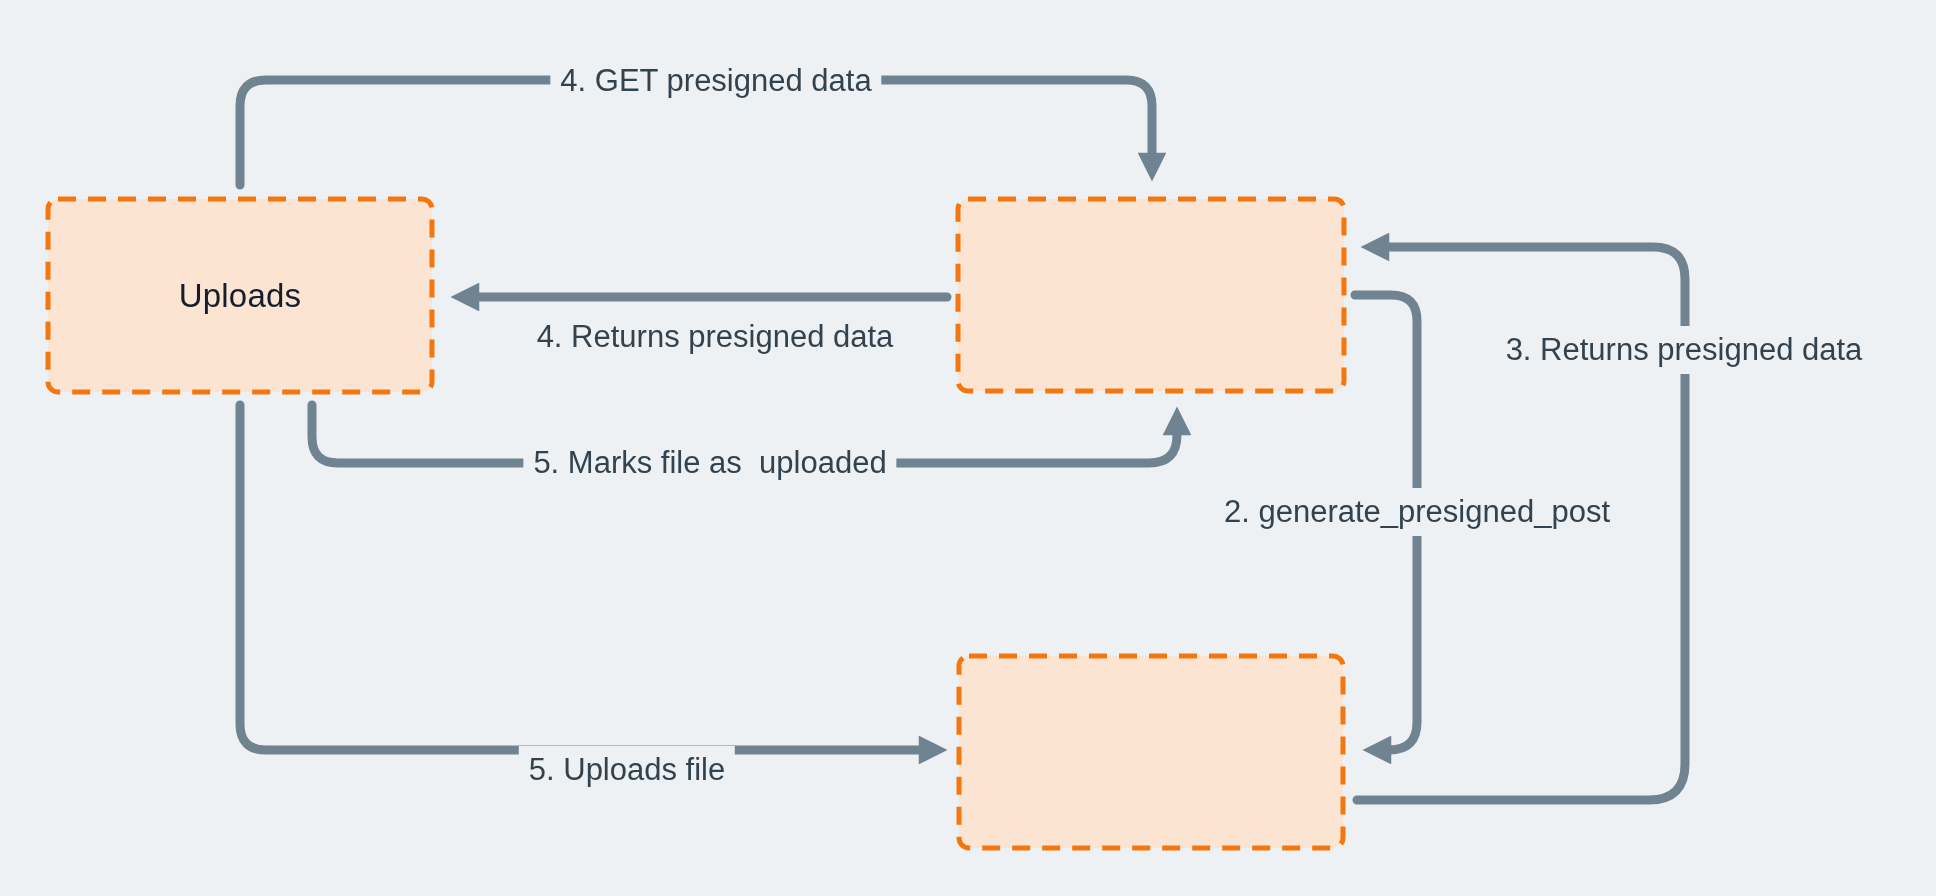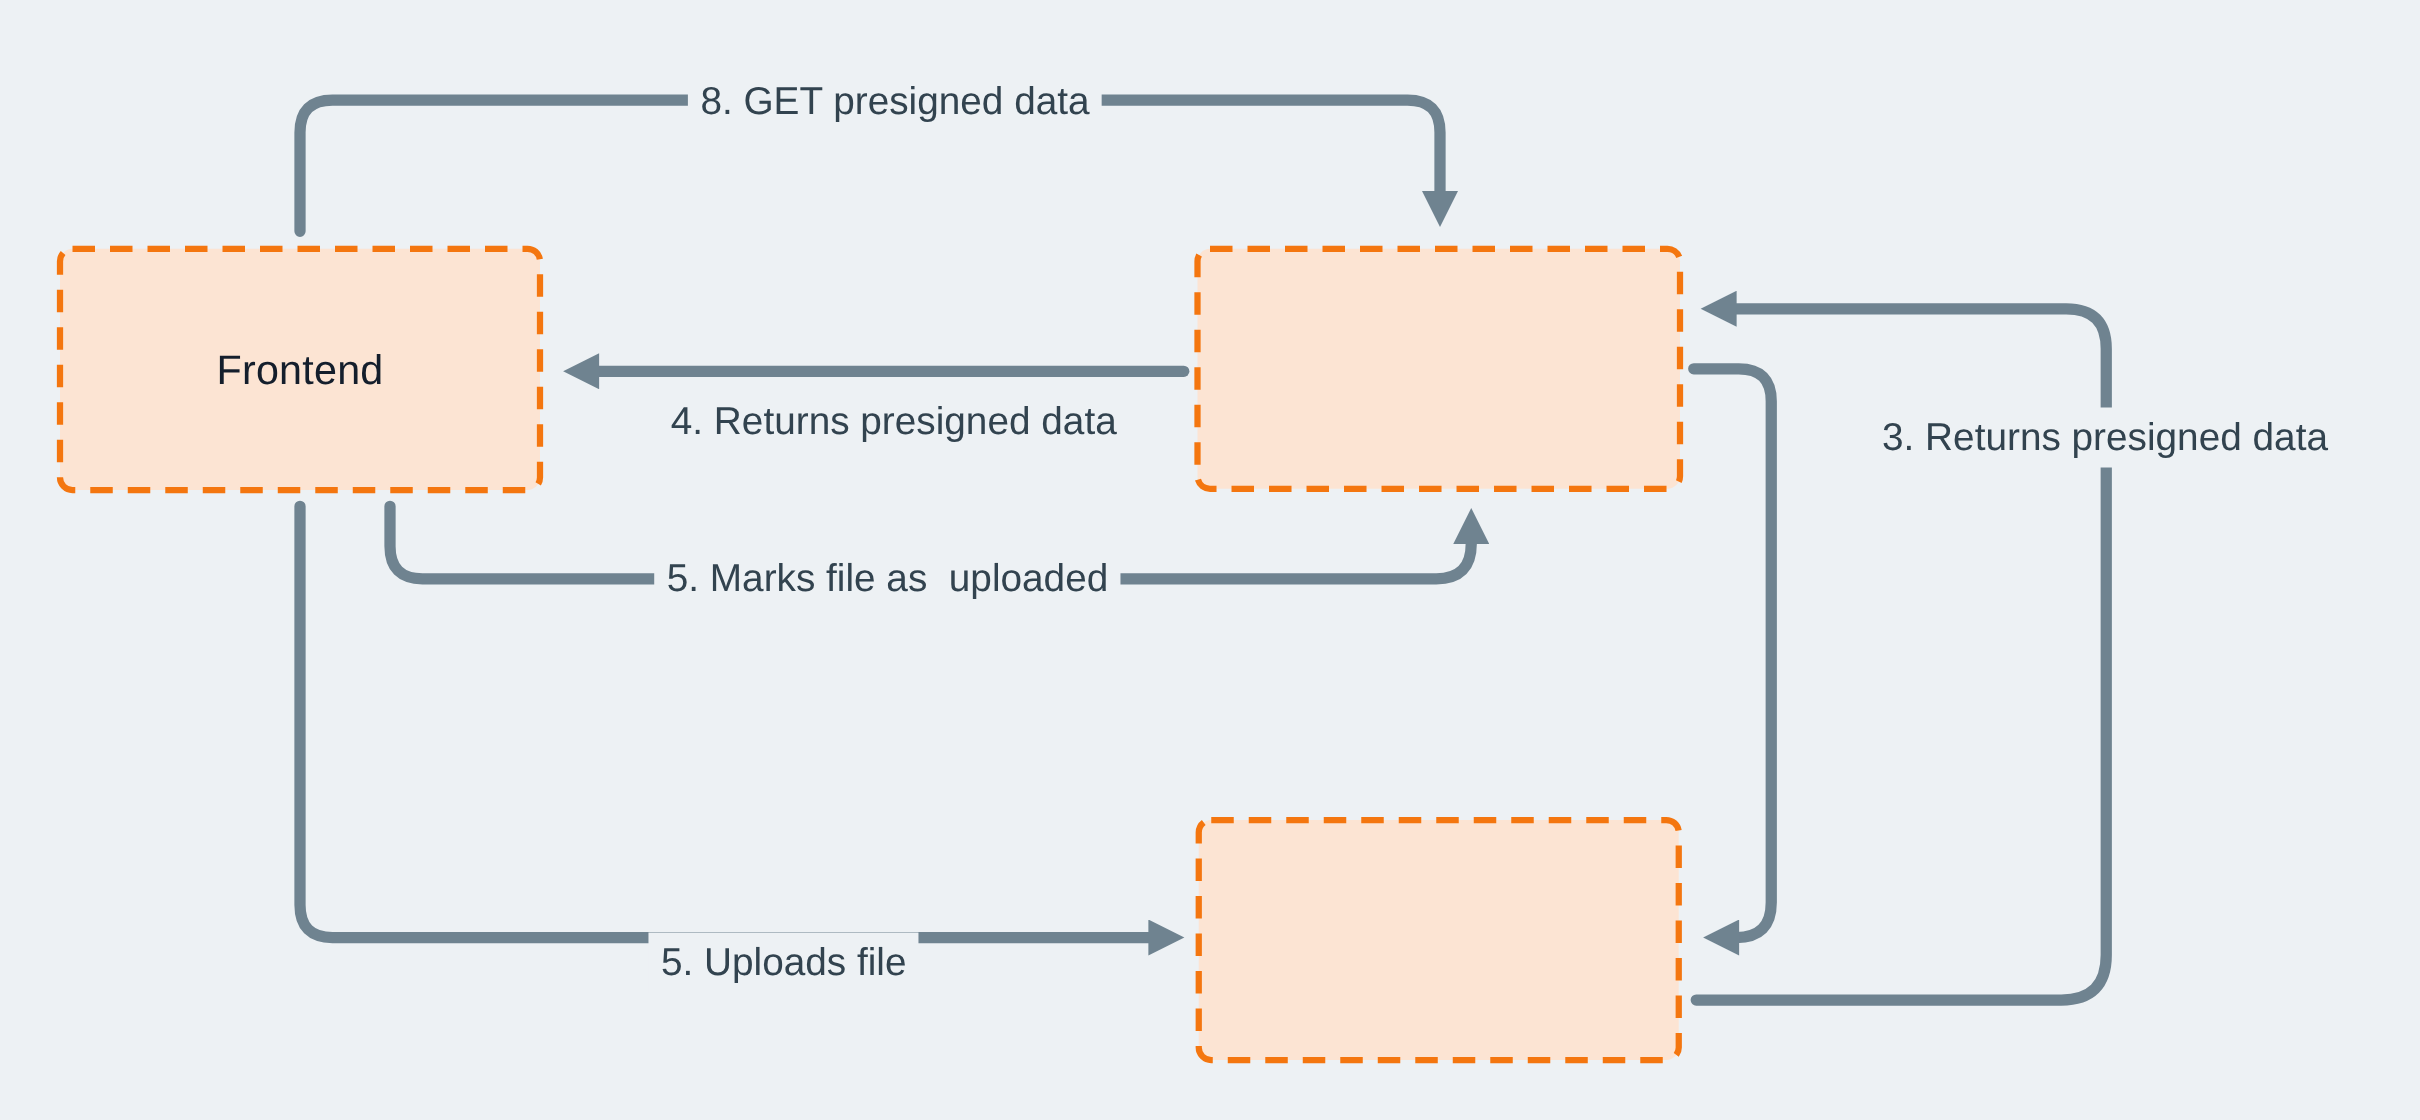--- a/index.html
+++ b/index.html
@@ -73,21 +73,22 @@
     <rect class="node-rect" x="959" y="656" width="384" height="192" rx="10"></rect>
 
     <path class="edge-path" marker-end="url(#ah)" d="M 240 185 L 240 106 Q 240 80 266 80 L 1126 80 Q 1152 80 1152 106 L 1152 170"></path>
     <path class="edge-path" marker-end="url(#ah)" d="M 947 297 L 462 297"></path>
     <path class="edge-path" marker-end="url(#ah)" d="M 312 405 L 312 437 Q 312 463 338 463 L 1149 463 Q 1177 463 1177 435 L 1177 418"></path>
     <path class="edge-path" marker-end="url(#ah)" d="M 240 405 L 240 724 Q 240 750 266 750 L 936 750"></path>
     <path class="edge-path" marker-end="url(#ah)" d="M 1355 295 L 1391 295 Q 1417 295 1417 321 L 1417 722 Q 1417 750 1389 750 L 1374 750"></path>
     <path class="edge-path" marker-end="url(#ah)" d="M 1357 800 L 1649 800 Q 1685 800 1685 764 L 1685 279 Q 1685 247 1653 247 L 1372 247"></path>
   </svg>
 
-  <div class="node-label" style="left:48px; top:199px; width:384px; height:193px;">Frontend</div>
+  <div class="node-label" style="left:48px; top:199px; width:384px; height:193px;">Uploads</div>
 
-  <div class="edge-label" style="left:716px; top:81px;">8. GET presigned data</div>
+  <div class="edge-label" style="left:716px; top:81px;">4. GET presigned data</div>
+  <div class="edge-label" style="left:1417px; top:512px;">2. generate_presigned_post</div>
   <div class="edge-label" style="left:1684px; top:350px;">3. Returns presigned data</div>
   <div class="edge-label" style="left:715px; top:297px;margin-top:40px;">4. Returns presigned data</div>
   <div class="edge-label" style="left:627px; top:750px;margin-top:20px;">5. Uploads file</div>
   <div class="edge-label" style="left:710px; top:463px;">5. Marks file as  uploaded</div>
 
 </div>
 
 </body></html>

